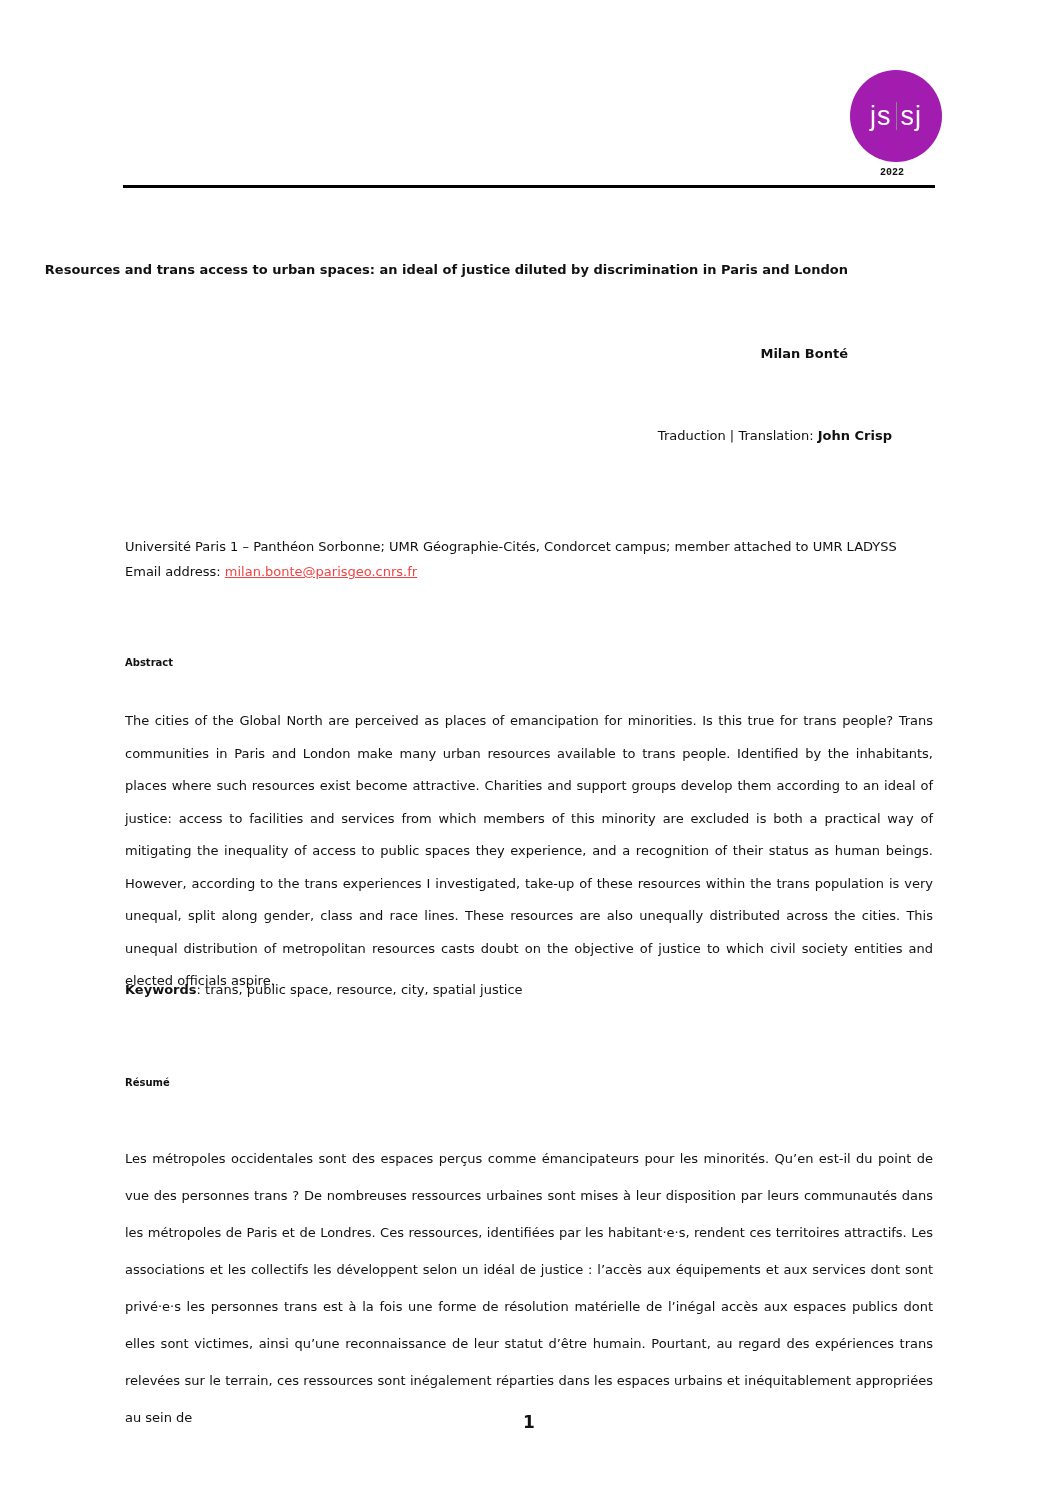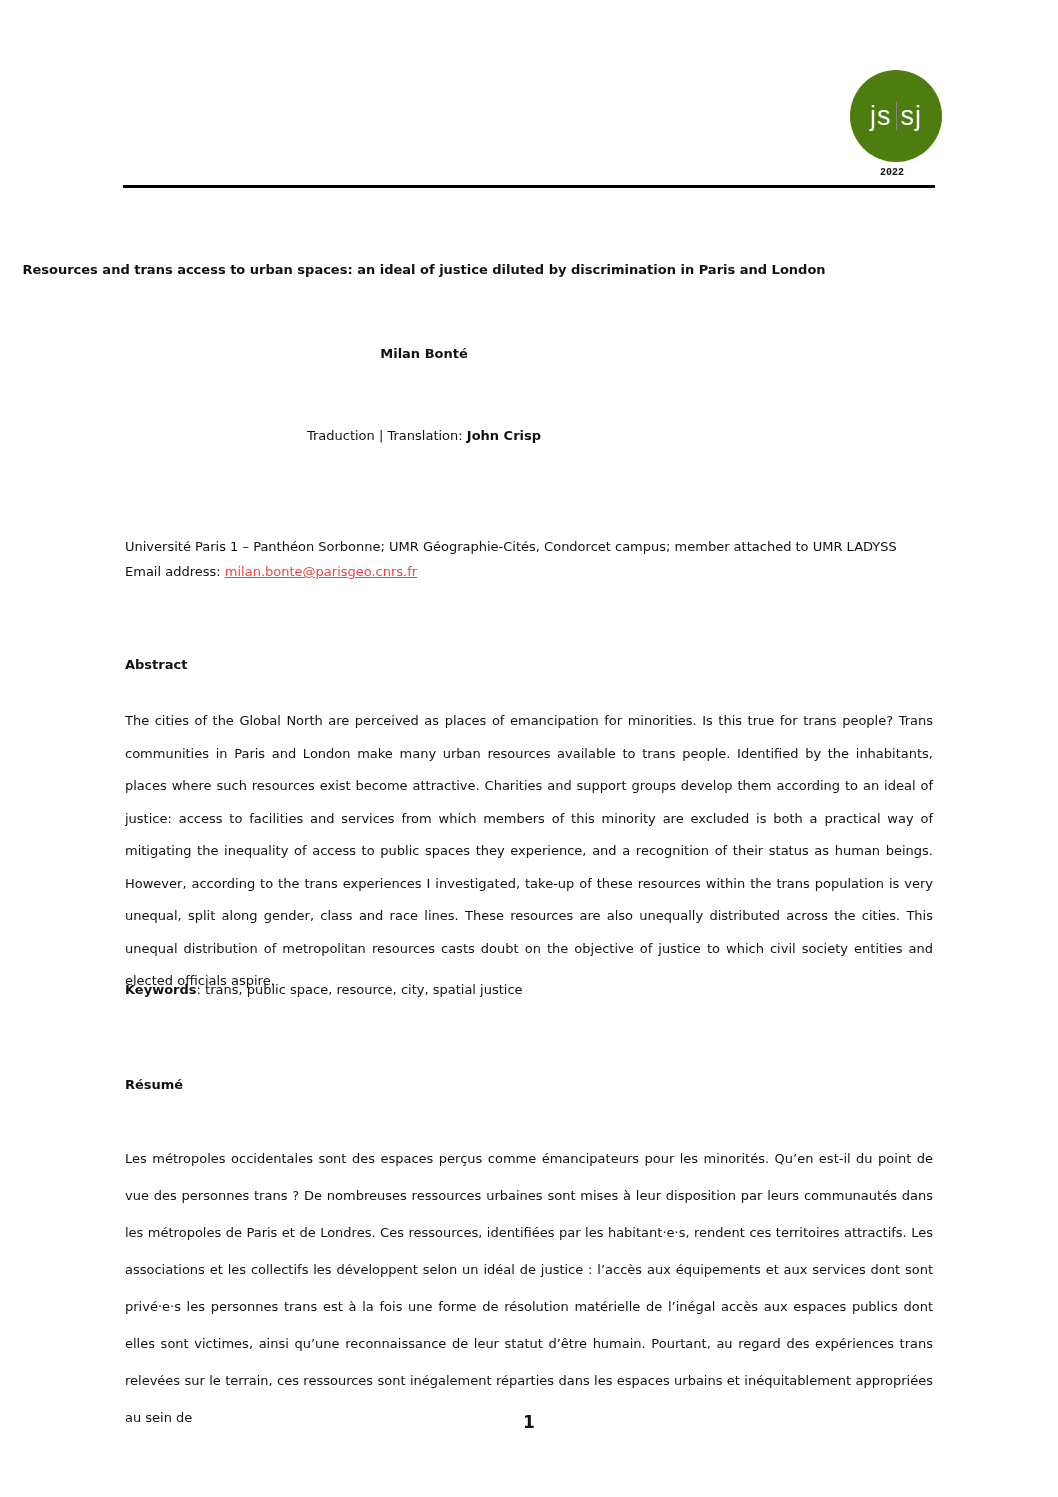--- a/index.html
+++ b/index.html
@@ -2,45 +2,45 @@
 <html><head>
   <meta charset="utf-8">
   <style>
     html, body { margin: 0; padding: 0; background: #ffffff; }
     body {
       width: 1058px; height: 1497px; position: relative; overflow: hidden;
       font-family: "DejaVu Sans", sans-serif; color: #111;
     }
     .logo {
       position: absolute; left: 850px; top: 70px; width: 92px; height: 92px;
-      border-radius: 50%; background: #4d7c0f;
+      border-radius: 50%; background: #a21caf;
       display: flex; align-items: center; justify-content: center;
     }
     .logo-text {
       color: #fff; font-family: "Liberation Sans", sans-serif; font-size: 27px;
       letter-spacing: 1px; display: flex; align-items: center;
     }
     .logo-sep { display: inline-block; width: 1px; height: 28px; background: #888; margin: 0 4px; }
     .year {
       position: absolute; left: 880px; top: 167px; font-family: Liberation Mono, monospace;
       font-size: 10px; font-weight: bold; color: #111;
     }
     .rule { position: absolute; left: 123px; top: 185px; width: 812px; height: 3px; background: #000; }
     .centered {
-      position: absolute; left: 0; width: 848px; text-align: center; font-size: 13px;
+      position: absolute; left: 0; width: 848px; text-align: right; font-size: 13px;
     }
     .title { top: 262px; font-weight: bold; }
     .author { top: 346px; font-weight: bold; }
-    .translation { top: 428px; }
+    .translation { top: 428px; margin-left: 44px; }
     .translation b { font-weight: bold; }
     .block { position: absolute; left: 125px; width: 808px; font-size: 13px; }
     .affil { top: 539px; }
     .email { top: 564px; }
     .email a { color: #ef4444; text-decoration: underline; }
-    .h { font-weight: bold; font-size: 13px; }
+    .h { font-weight: bold; font-size: 10px; }
     .abstract-h { top: 657px; }
     .abstract-p { top: 705px; line-height: 32.5px; text-align: justify; }
     .keywords { top: 982px; }
     .resume-h { top: 1077px; }
     .resume-p { top: 1140px; line-height: 37px; text-align: justify; }
     .page-num {
       position: absolute; left: 0; width: 1058px; top: 1412px; text-align: center;
       font-size: 17px; font-weight: bold;
     }
     p { margin: 0; }

